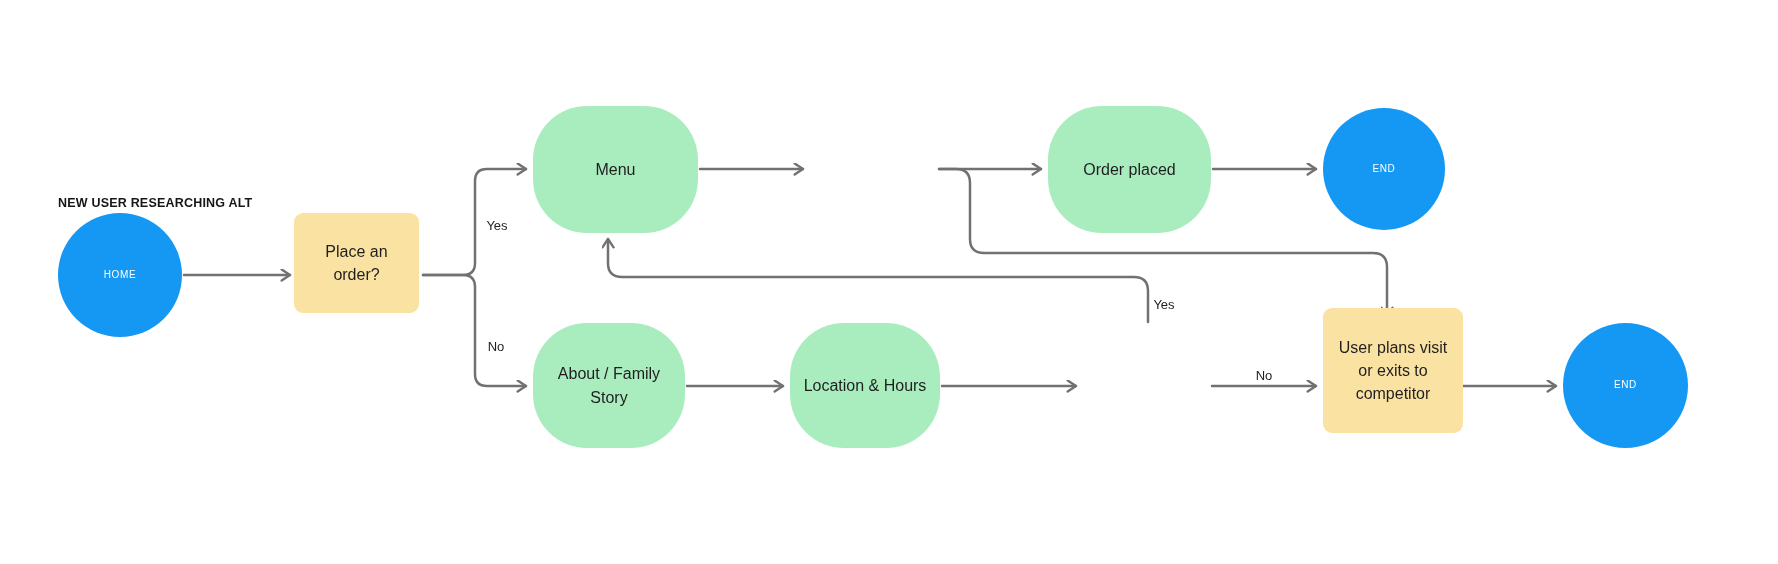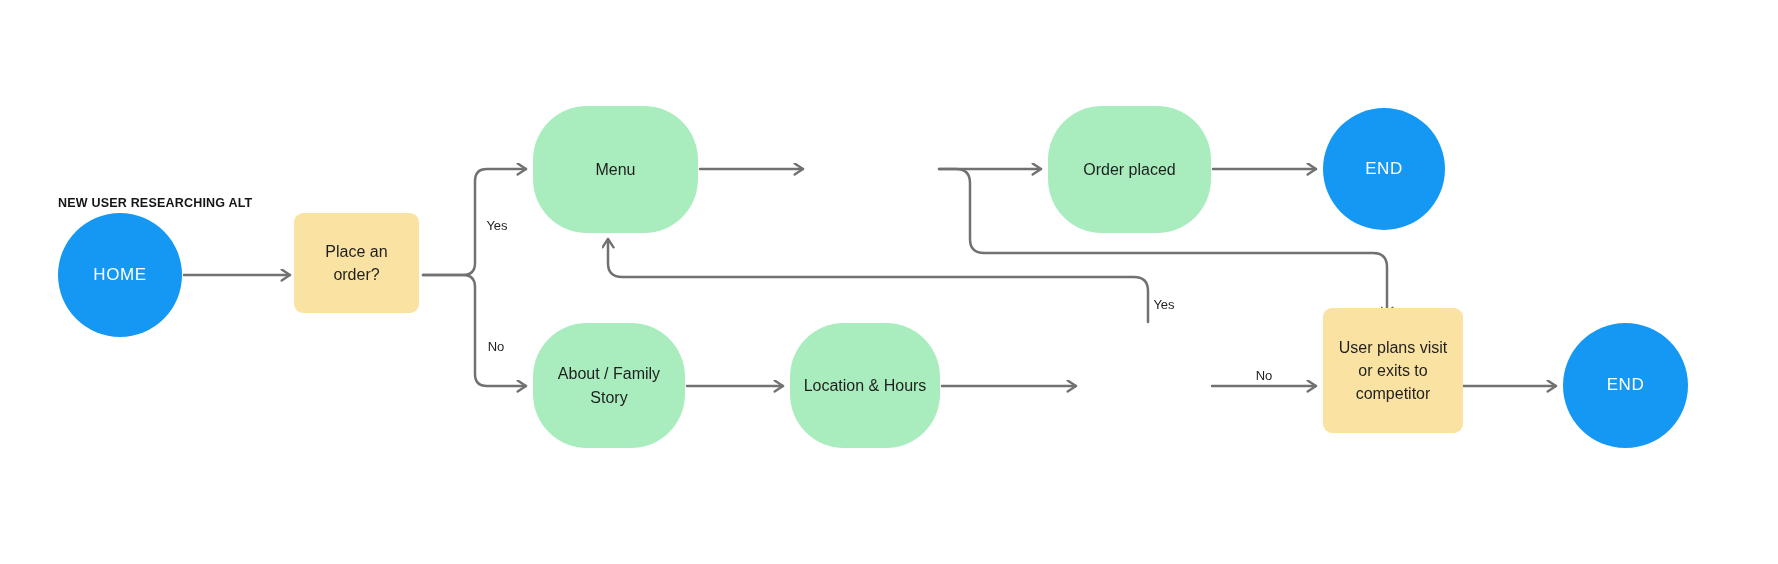--- a/index.html
+++ b/index.html
@@ -64,21 +64,21 @@
     border-radius:9px;
   }
   .node.squircle{
     background:var(--green);
     border-radius:54px;
   }
   .node.circle{
     background:var(--blue);
     border-radius:50%;
     color:var(--text-light);
-    font-size:17px;
+    font-size:10px;
     letter-spacing:0.6px;
   }
   .edge-label{
     position:absolute;
     transform:translateX(-50%);
     font-size:13px;
     font-weight:500;
     color:var(--text-dark);
     white-space:nowrap;
     line-height:16px;

